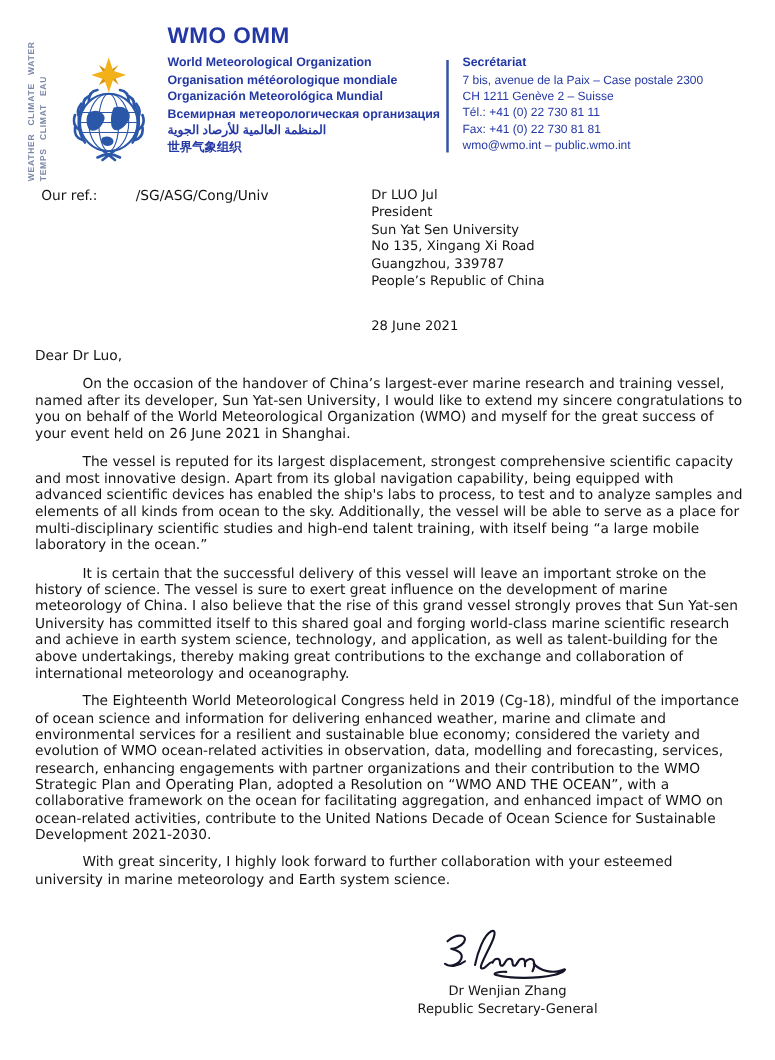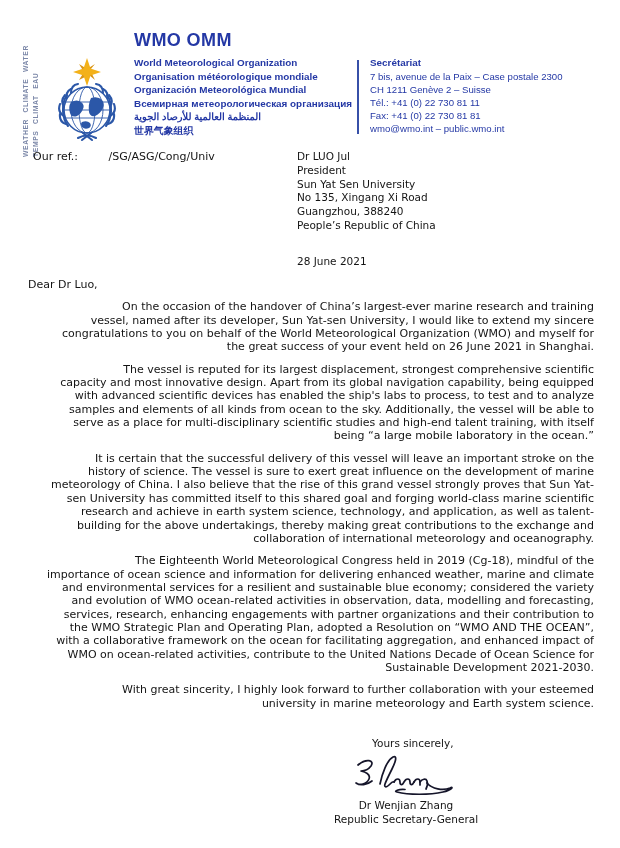--- a/index.html
+++ b/index.html
@@ -1,21 +1,21 @@
 <!DOCTYPE html>
 <html><head>
 <meta charset="utf-8">
 <style>
   html,body{margin:0;padding:0;background:#ffffff;}
   body{
     width:620px;height:848px;position:relative;overflow:hidden;
     font-family:"DejaVu Sans",sans-serif;color:#141414;
   }
   
-  .letterhead{position:absolute;top:16px;left:0;width:620px;height:145px;}
+  .letterhead{position:absolute;top:4px;left:0;width:620px;height:145px;}
   .side-vertical{
     position:absolute;left:21px;top:141px;transform-origin:0 0;transform:rotate(-90deg);
     font-family:"Liberation Sans",sans-serif;font-size:6.8px;font-weight:700;
     letter-spacing:.6px;word-spacing:4px;color:#7b87a8;line-height:9.5px;white-space:nowrap;
   }
   .wmo-logo{position:absolute;left:58px;top:42px;}
   .brand-title{
     position:absolute;left:134px;top:14px;margin:0;
     font-family:"Liberation Sans",sans-serif;font-size:18px;font-weight:700;
     color:#2438a5;letter-spacing:.4px;
@@ -37,21 +37,21 @@
     color:#2438a5;line-height:13px;white-space:nowrap;
   }
   
   .ref-row{position:absolute;left:33px;top:150px;font-size:11px;}
   .ref-row .ref-label{display:inline-block;width:72px;}
   .recipient{position:absolute;left:297px;top:150px;font-size:10.5px;line-height:13.8px;}
   .date-line{position:absolute;left:297px;top:255px;font-size:10.5px;}
   
   .body-text{position:absolute;left:28px;top:278px;width:566px;font-size:11px;line-height:13.35px;}
   .salutation{margin:0 0 9px 0;}
-  .body-text p{margin:0 0 9px 16px;text-indent:38px;text-align:right;}
+  .body-text p{margin:0 0 9px 0;text-indent:38px;}
   
   .closing{position:absolute;left:300px;top:737px;width:212px;font-size:10.5px;}
   .valediction{padding-left:72px;white-space:nowrap;}
   .signature{display:block;margin:3px 0 0 50px;}
   .signer-name{text-align:center;margin-top:3px;line-height:13.5px;}
   .signer-title{text-align:center;line-height:13.5px;}
 </style>
 </head>
 <body>
 
@@ -126,37 +126,36 @@
 <div class="ref-row">
   <span class="ref-label">Our ref.:</span>
   <span>/SG/ASG/Cong/Univ</span>
 </div>
 
 <div class="recipient">
   <div>Dr LUO Jul</div>
   <div>President</div>
   <div>Sun Yat Sen University</div>
   <div>No 135, Xingang Xi Road</div>
-  <div>Guangzhou, 388240</div>
+  <div>Guangzhou, 339787</div>
   <div>People’s Republic of China</div>
 </div>
 
 <div class="date-line">28 June 2021</div>
 
 <div class="body-text">
   <div class="salutation">Dear Dr Luo,</div>
   <p>On the occasion of the handover of China’s largest-ever marine research and training vessel, named after its developer, Sun Yat-sen University, I would like to extend my sincere congratulations to you on behalf of the World Meteorological Organization (WMO) and myself for the great success of your event held on 26 June 2021 in Shanghai.</p>
   <p>The vessel is reputed for its largest displacement, strongest comprehensive scientific capacity and most innovative design. Apart from its global navigation capability, being equipped with advanced scientific devices has enabled the ship's labs to process, to test and to analyze samples and elements of all kinds from ocean to the sky. Additionally, the vessel will be able to serve as a place for multi-disciplinary scientific studies and high-end talent training, with itself being “a large mobile laboratory in the ocean.”</p>
   <p>It is certain that the successful delivery of this vessel will leave an important stroke on the history of science. The vessel is sure to exert great influence on the development of marine meteorology of China. I also believe that the rise of this grand vessel strongly proves that Sun Yat-sen University has committed itself to this shared goal and forging world-class marine scientific research and achieve in earth system science, technology, and application, as well as talent-building for the above undertakings, thereby making great contributions to the exchange and collaboration of international meteorology and oceanography.</p>
   <p>The Eighteenth World Meteorological Congress held in 2019 (Cg-18), mindful of the importance of ocean science and information for delivering enhanced weather, marine and climate and environmental services for a resilient and sustainable blue economy; considered the variety and evolution of WMO ocean-related activities in observation, data, modelling and forecasting, services, research, enhancing engagements with partner organizations and their contribution to the WMO Strategic Plan and Operating Plan, adopted a Resolution on “WMO AND THE OCEAN”, with a collaborative framework on the ocean for facilitating aggregation, and enhanced impact of WMO on ocean-related activities, contribute to the United Nations Decade of Ocean Science for Sustainable Development 2021-2030.</p>
   <p>With great sincerity, I highly look forward to further collaboration with your esteemed university in marine meteorology and Earth system science.</p>
 </div>
 
 <div class="closing">
-  <div class="valediction">Yours sincerely,</div>
 
   <svg class="signature" width="105" height="44" viewBox="0 0 105 44" aria-hidden="true">
     <g stroke="#15152a" stroke-width="1.7" fill="none" stroke-linecap="round" stroke-linejoin="round">
       <path d="M8,13 C16,6 25,8 21,14 C18,18 13,19 11,19 C15,20 21,22 19,27 C17,32 9,34 6,31 C10,34 17,33 22,29"></path>
       <path d="M30,32 C32,22 37,8 43,5 C48,3 45,11 42,17 C39,23 36,29 35,32 C34,35 36,36 39,33 C41,31 43,29 44,30"></path>
       <path d="M44,30 C46,26 50,26 50,30 C50,33 52,34 54,30 C56,26 60,26 60,30 C60,33 62,34 64,30"></path>
       <path d="M64,30 C66,26 70,26 70,30 L70,33"></path>
       <path d="M70,30 C72,27 76,26 77,29 C78,32 77,35 76,37"></path>
       <path d="M77,31 C82,37 93,39 100,36 C104,34 102,38 93,40 C80,43 58,43 47,40 C43,39 49,37 55,37.5"></path>
     </g>

